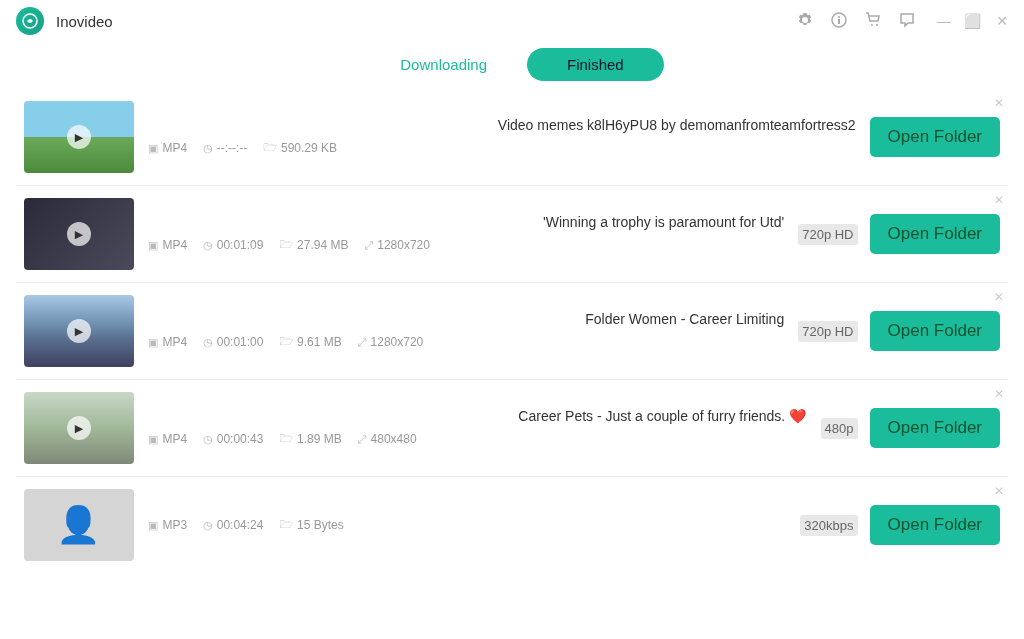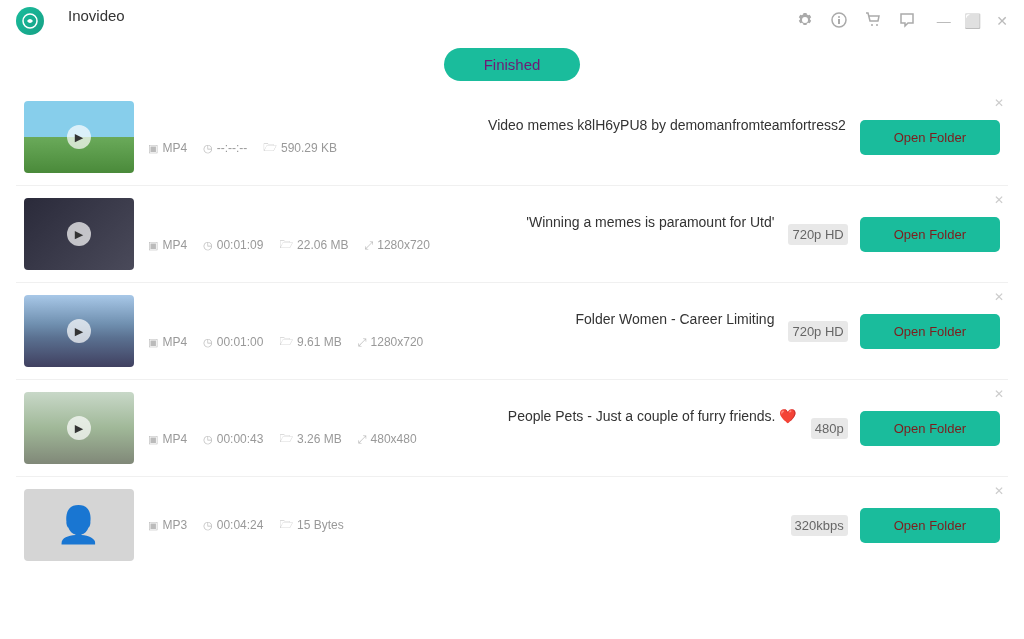--- a/index.html
+++ b/index.html
@@ -16,22 +16,22 @@
     .title-bar {
       display: flex;
       align-items: center;
       justify-content: space-between;
       padding: 8px 16px;
       height: 42px;
       background: #fff;
     }
     .title-left {
       display: flex;
-      align-items: flex-start;
-      gap: 24px;
+      align-items: center;
+      gap: 12px;
     }
     .app-logo {
       width: 28px;
       height: 28px;
       border-radius: 50%;
       background: linear-gradient(135deg, #1abc9c, #16a085);
       display: flex;
       align-items: center;
       justify-content: center;
       color: white;
@@ -78,21 +78,21 @@
       font-size: 15px;
       cursor: pointer;
       border-radius: 25px;
       font-weight: 400;
     }
     .tab.inactive {
       color: #1abc9c;
       background: transparent;
     }
     .tab.active {
-      color: #701a75;
+      color: #0f172a;
       background: #1abc9c;
       border-radius: 25px;
     }
 
     
     .content {
       padding: 8px 16px;
       overflow-y: auto;
       height: calc(639px - 42px - 52px);
     }
@@ -172,25 +172,25 @@
     .quality-badge {
       background: #e8e8e8;
       color: #666;
       font-size: 13px;
       padding: 3px 4px;
       border-radius: 3px;
       font-weight: 500;
     }
     .open-folder-btn {
       background: #1abc9c;
-      color: #7f1d1d;
+      color: #14532d;
       border: none;
-      padding: 10px 34px;
+      padding: 10px 18px;
       border-radius: 5px;
-      font-size: 13px;
+      font-size: 17px;
       cursor: pointer;
       white-space: nowrap;
       font-weight: 400;
     }
 
     .close-btn {
       position: absolute;
       top: 8px;
       right: 4px;
       color: #ccc;
@@ -263,20 +263,21 @@
     </span>
     <div class="window-controls">
       <span class="win-btn">—</span>
       <span class="win-btn">⬜</span>
       <span class="win-btn">✕</span>
     </div>
   </div>
 </div>
 
 <div class="tab-bar">
+  <div class="tab inactive">Downloading</div>
   <div class="tab active">Finished</div>
 </div>
 
 <div class="content">
 
   <div class="download-item">
     <div class="item-thumbnail thumb-fox-scene">
       <div class="play-icon-overlay">▶</div>
     </div>
     <div class="item-info">
@@ -300,33 +301,33 @@
       <button class="open-folder-btn">Open Folder</button>
     </div>
     <span class="close-btn">✕</span>
   </div>
 
   <div class="download-item">
     <div class="item-thumbnail thumb-soccer">
       <div class="play-icon-overlay">▶</div>
     </div>
     <div class="item-info">
-      <div class="item-title">'Winning a memes is paramount for Utd'</div>
+      <div class="item-title">'Winning a trophy is paramount for Utd'</div>
       <div class="item-meta">
         <span class="meta-item">
           <span class="meta-icon">▣</span>
           <span>MP4</span>
         </span>
         <span class="meta-item">
           <span class="meta-icon">◷</span>
           <span>00:01:09</span>
         </span>
         <span class="meta-item">
           <span class="meta-icon">🗁</span>
-          <span>22.06 MB</span>
+          <span>27.94 MB</span>
         </span>
         <span class="meta-item">
           <span class="meta-icon">⤢</span>
           <span>1280x720</span>
         </span>
       </div>
     </div>
     <div class="item-right">
       <span class="quality-badge">720p HD</span>
       <button class="open-folder-btn">Open Folder</button>
@@ -364,33 +365,33 @@
       <button class="open-folder-btn">Open Folder</button>
     </div>
     <span class="close-btn">✕</span>
   </div>
 
   <div class="download-item">
     <div class="item-thumbnail thumb-animal">
       <div class="play-icon-overlay">▶</div>
     </div>
     <div class="item-info">
-      <div class="item-title">People Pets - Just a couple of furry friends. ❤️</div>
+      <div class="item-title">Career Pets - Just a couple of furry friends. ❤️</div>
       <div class="item-meta">
         <span class="meta-item">
           <span class="meta-icon">▣</span>
           <span>MP4</span>
         </span>
         <span class="meta-item">
           <span class="meta-icon">◷</span>
           <span>00:00:43</span>
         </span>
         <span class="meta-item">
           <span class="meta-icon">🗁</span>
-          <span>3.26 MB</span>
+          <span>1.89 MB</span>
         </span>
         <span class="meta-item">
           <span class="meta-icon">⤢</span>
           <span>480x480</span>
         </span>
       </div>
     </div>
     <div class="item-right">
       <span class="quality-badge">480p</span>
       <button class="open-folder-btn">Open Folder</button>

